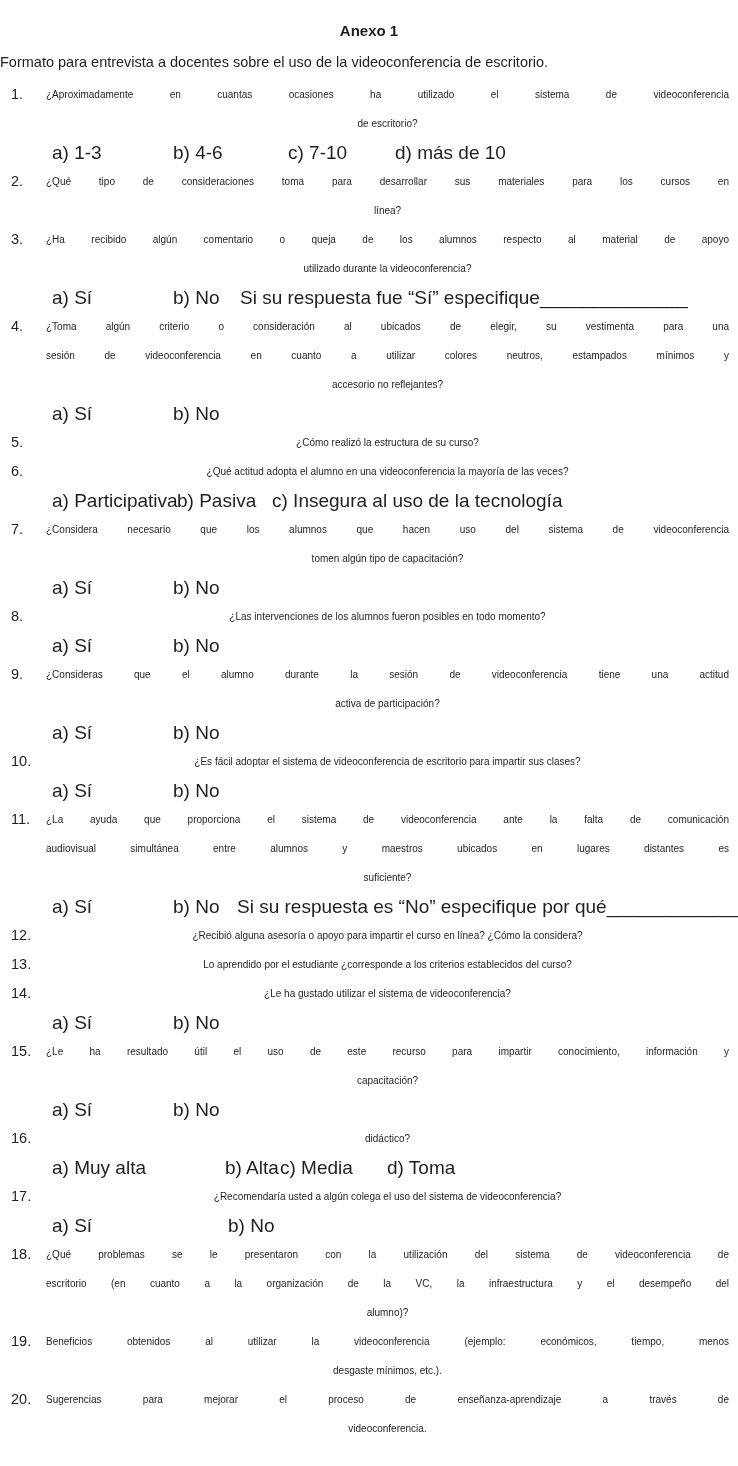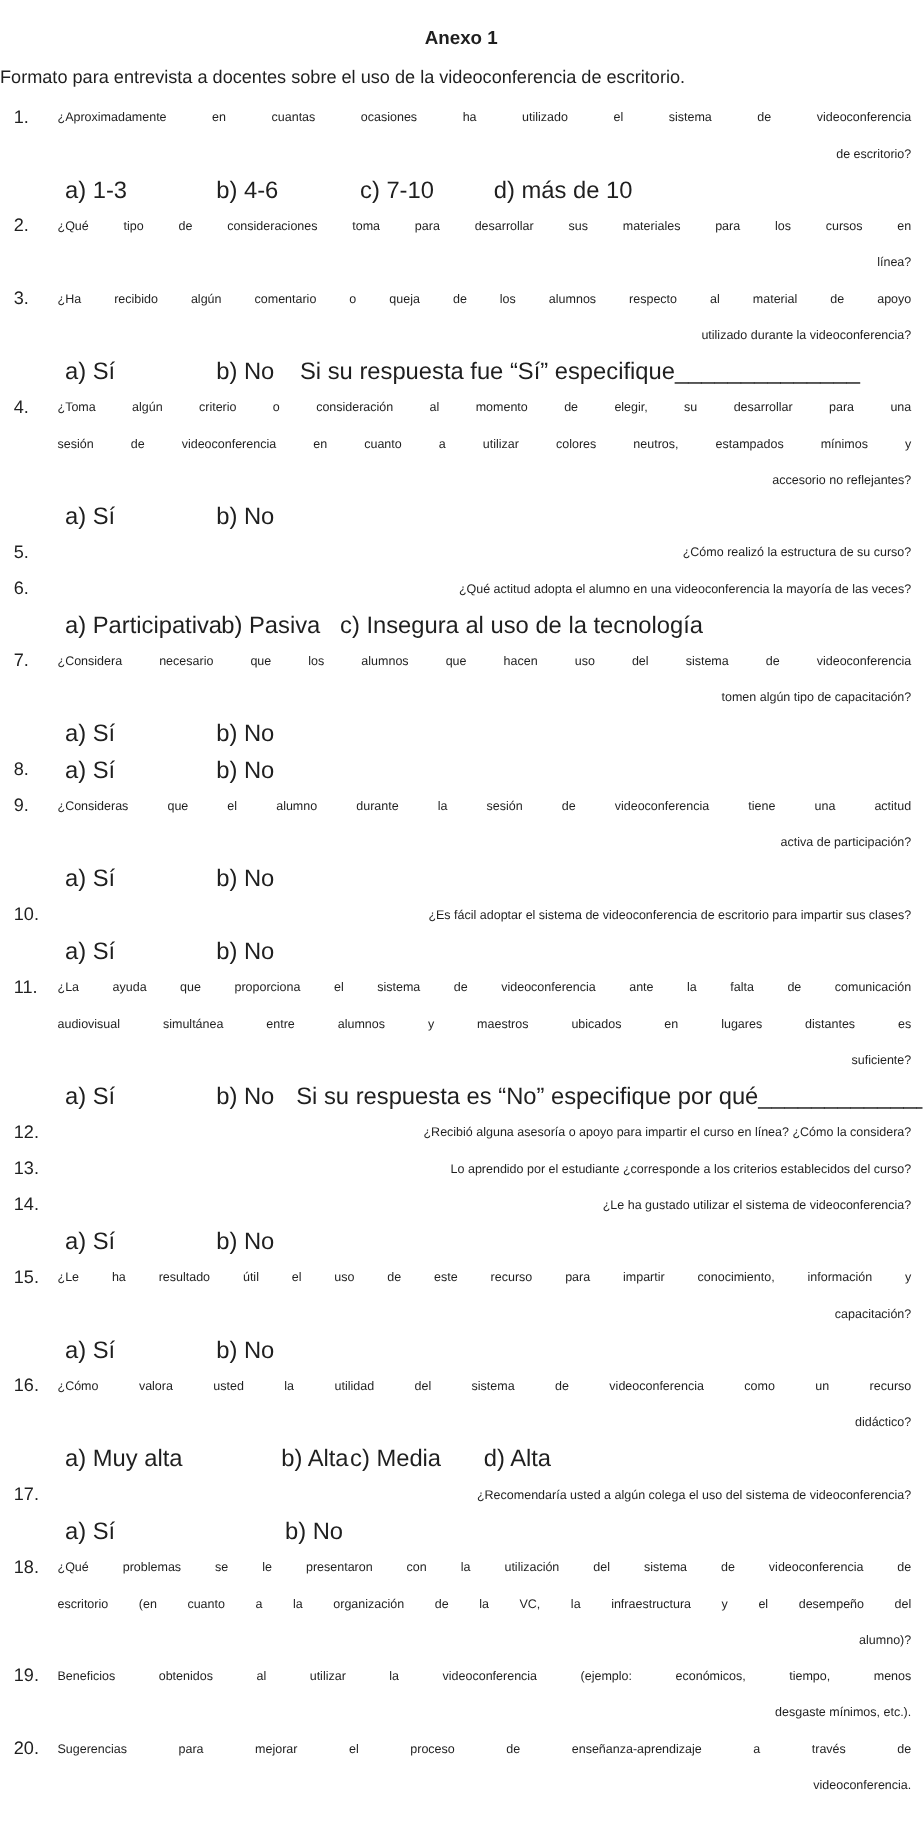--- a/index.html
+++ b/index.html
@@ -19,21 +19,21 @@
   }
   #questions{padding:0 9px 0 8px;}
   .q-row{display:flex;align-items:flex-start;}
   .q-num{
     width:38px;flex:0 0 38px;box-sizing:border-box;padding-left:3px;
     font-size:14.5px;line-height:29px;
   }
   .q-body{flex:1 1 auto;min-width:0;}
   .q-line{font-size:10px;line-height:29px;}
   .jline{text-align:justify;text-align-last:justify;}
-  .lline{text-align:right;}
+  .lline{text-align:center;}
   .opt-row{
     font-size:19px;line-height:29px;padding-left:6px;
     white-space:nowrap;
   }
   .opt{display:inline-block;white-space:pre;}
   
   .abcd .opt:nth-child(1){width:121px;}
   .abcd .opt:nth-child(2){width:115px;}
   .abcd .opt:nth-child(3){width:107px;}
   .yesno .opt:nth-child(1){width:121px;}
@@ -74,21 +74,21 @@
         <div class="q-num">3.</div>
         <div class="q-body">
           <div class="q-line jline">¿Ha recibido algún comentario o queja de los alumnos respecto al material de apoyo</div>
           <div class="q-line lline">utilizado durante la videoconferencia?</div>
           <div class="opt-row yesno-note"><span class="opt">a) Sí</span><span class="opt">b) No</span><span class="opt">Si su respuesta fue “Sí” especifique______________</span></div>
         </div>
       </div>
       <div class="q-row">
         <div class="q-num">4.</div>
         <div class="q-body">
-          <div class="q-line jline">¿Toma algún criterio o consideración al momento de elegir, su desarrollar para una</div>
+          <div class="q-line jline">¿Toma algún criterio o consideración al ubicados de elegir, su vestimenta para una</div>
           <div class="q-line jline">sesión de videoconferencia en cuanto a utilizar colores neutros, estampados mínimos y</div>
           <div class="q-line lline">accesorio no reflejantes?</div>
           <div class="opt-row yesno"><span class="opt">a) Sí</span><span class="opt">b) No</span></div>
         </div>
       </div>
       <div class="q-row">
         <div class="q-num">5.</div>
         <div class="q-body">
           <div class="q-line lline">¿Cómo realizó la estructura de su curso?</div>
         </div>
@@ -104,20 +104,21 @@
         <div class="q-num">7.</div>
         <div class="q-body">
           <div class="q-line jline">¿Considera necesario que los alumnos que hacen uso del sistema de videoconferencia</div>
           <div class="q-line lline">tomen algún tipo de capacitación?</div>
           <div class="opt-row yesno"><span class="opt">a) Sí</span><span class="opt">b) No</span></div>
         </div>
       </div>
       <div class="q-row">
         <div class="q-num">8.</div>
         <div class="q-body">
+          <div class="q-line lline">¿Las intervenciones de los alumnos fueron posibles en todo momento?</div>
           <div class="opt-row yesno"><span class="opt">a) Sí</span><span class="opt">b) No</span></div>
         </div>
       </div>
       <div class="q-row">
         <div class="q-num">9.</div>
         <div class="q-body">
           <div class="q-line jline">¿Consideras que el alumno durante la sesión de videoconferencia tiene una actitud</div>
           <div class="q-line lline">activa de participación?</div>
           <div class="opt-row yesno"><span class="opt">a) Sí</span><span class="opt">b) No</span></div>
         </div>
@@ -161,23 +162,22 @@
         <div class="q-num">15.</div>
         <div class="q-body">
           <div class="q-line jline">¿Le ha resultado útil el uso de este recurso para impartir conocimiento, información y</div>
           <div class="q-line lline">capacitación?</div>
           <div class="opt-row yesno"><span class="opt">a) Sí</span><span class="opt">b) No</span></div>
         </div>
       </div>
       <div class="q-row">
         <div class="q-num">16.</div>
         <div class="q-body">
-          <div class="q-line jline">¿Cómo valora usted la utilidad del sistema de videoconferencia como un recurso</div>
           <div class="q-line lline">didáctico?</div>
-          <div class="opt-row q16"><span class="opt">a) Muy alta</span><span class="opt">b) Alta</span><span class="opt">c) Media</span><span class="opt">d) Alta</span></div>
+          <div class="opt-row q16"><span class="opt">a) Muy alta</span><span class="opt">b) Alta</span><span class="opt">c) Media</span><span class="opt">d) Toma</span></div>
         </div>
       </div>
       <div class="q-row">
         <div class="q-num">17.</div>
         <div class="q-body">
           <div class="q-line lline">¿Recomendaría usted a algún colega el uso del sistema de videoconferencia?</div>
           <div class="opt-row yesno-wide"><span class="opt">a) Sí</span><span class="opt">b) No</span></div>
         </div>
       </div>
       <div class="q-row">

